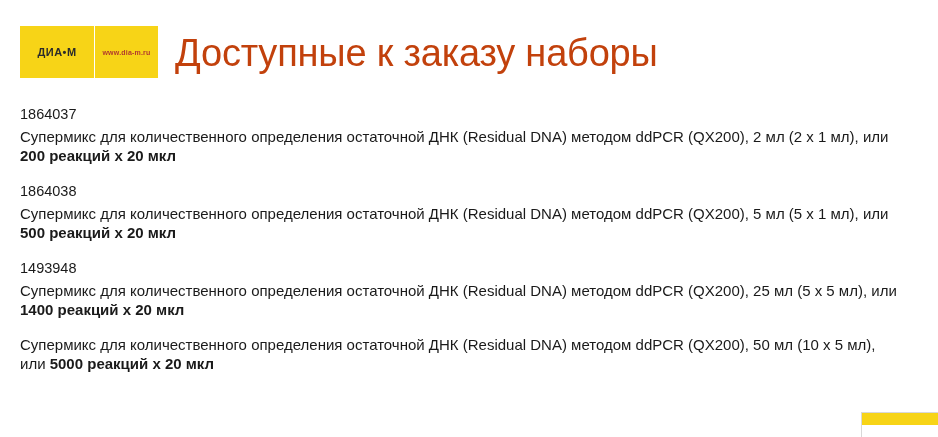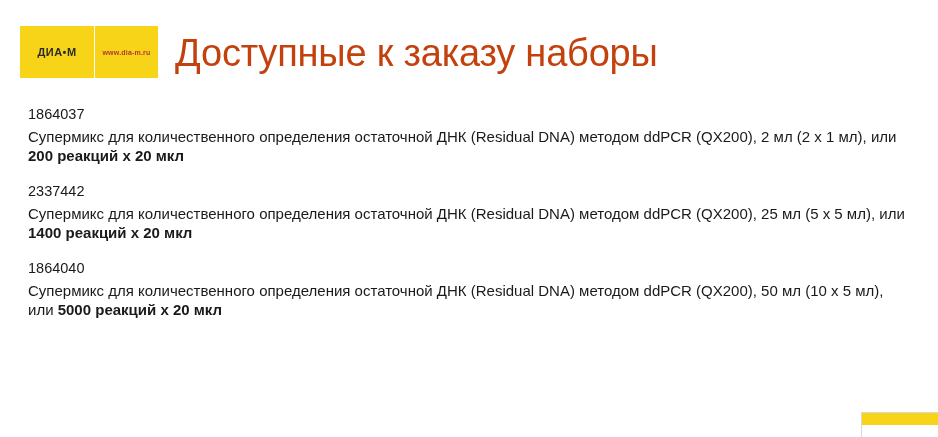--- a/index.html
+++ b/index.html
@@ -77,21 +77,21 @@
     top: 18px;
     font-size: 38px;
     font-weight: normal;
     color: #c2410c;
     letter-spacing: -0.2px;
     white-space: nowrap;
     font-family: "Liberation Sans", sans-serif;
   }
   .content {
     position: absolute;
-    left: 28px;
+    left: 20px;
     top: 104px;
     width: 900px;
   }
   .item {
     margin-bottom: 16px;
   }
   .item-code {
     font-size: 14.5px;
     color: #1a1a1a;
     line-height: 20px;
@@ -146,30 +146,35 @@
 
   <div class="content">
 
     <div class="item">
       <div class="item-code">1864037</div>
       <div class="item-desc">
         <span>Супермикс для количественного определения остаточной ДНК (Residual DNA) методом ddPCR (QX200), 2 мл (2 x 1 мл), или </span><b>200 реакций x 20 мкл</b>
       </div>
     </div>
 
+    <div class="item">
+      <div class="item-code">1864038</div>
+      <div class="item-desc">
+        <span>Супермикс для количественного определения остаточной ДНК (Residual DNA) методом ddPCR (QX200), 5 мл (5 x 1 мл), или </span><b>500 реакций x 20 мкл</b>
+      </div>
+    </div>
 
     <div class="item">
-      <div class="item-code">2337442</div>
+      <div class="item-code">1493948</div>
       <div class="item-desc">
         <span>Супермикс для количественного определения остаточной ДНК (Residual DNA) методом ddPCR (QX200), 25 мл (5 x 5 мл), или </span><b>1400 реакций x 20 мкл</b>
       </div>
     </div>
 
     <div class="item">
-      <div class="item-code">1864040</div>
       <div class="item-desc">
         <span>Супермикс для количественного определения остаточной ДНК (Residual DNA) методом ddPCR (QX200), 50 мл (10 x 5 мл), или </span><b>5000 реакций x 20 мкл</b>
       </div>
     </div>
 
   </div>
 
   <div class="corner-box">
     <div class="corner-box-inner"></div>
   </div>

